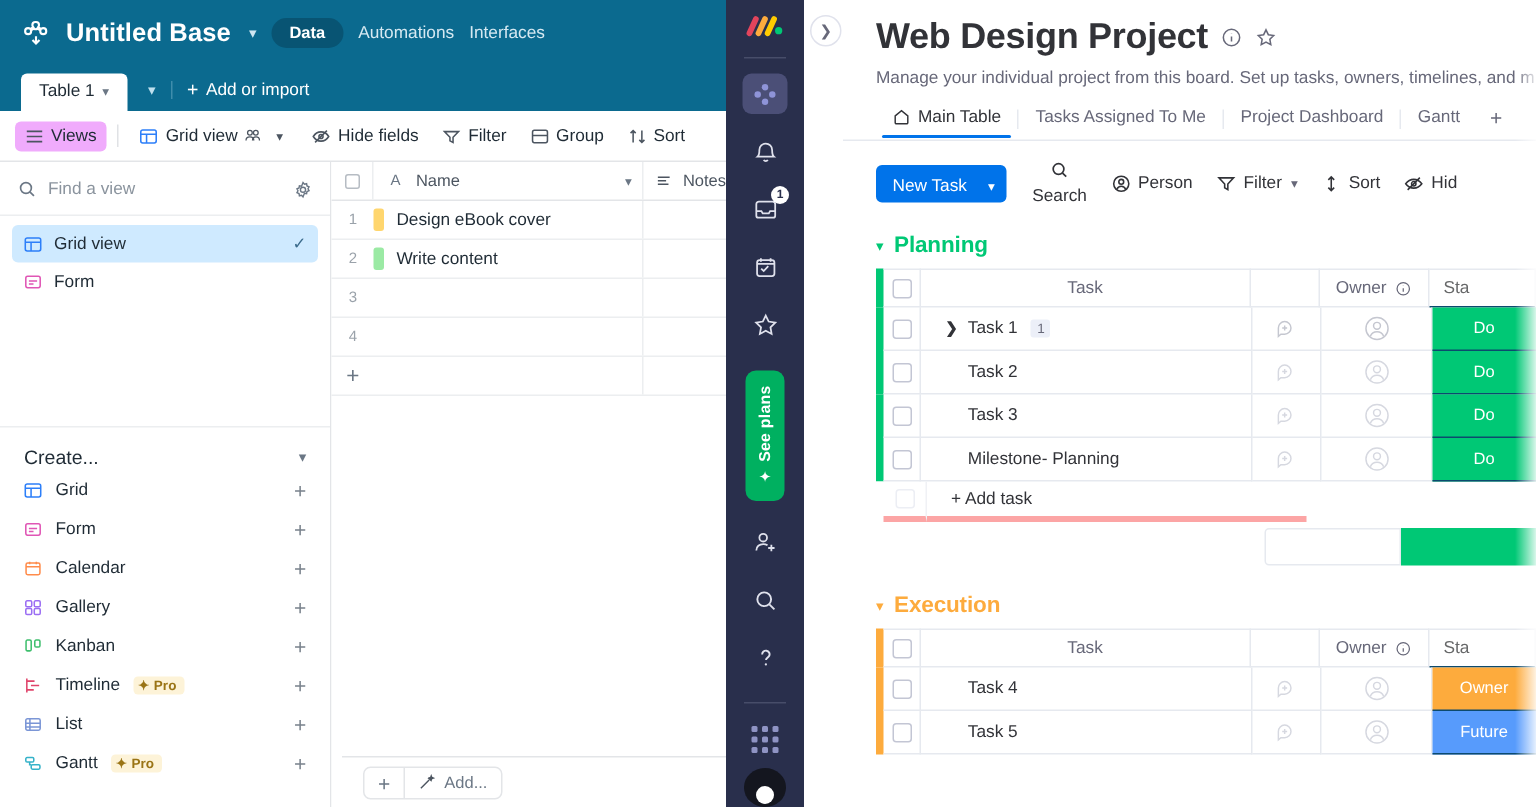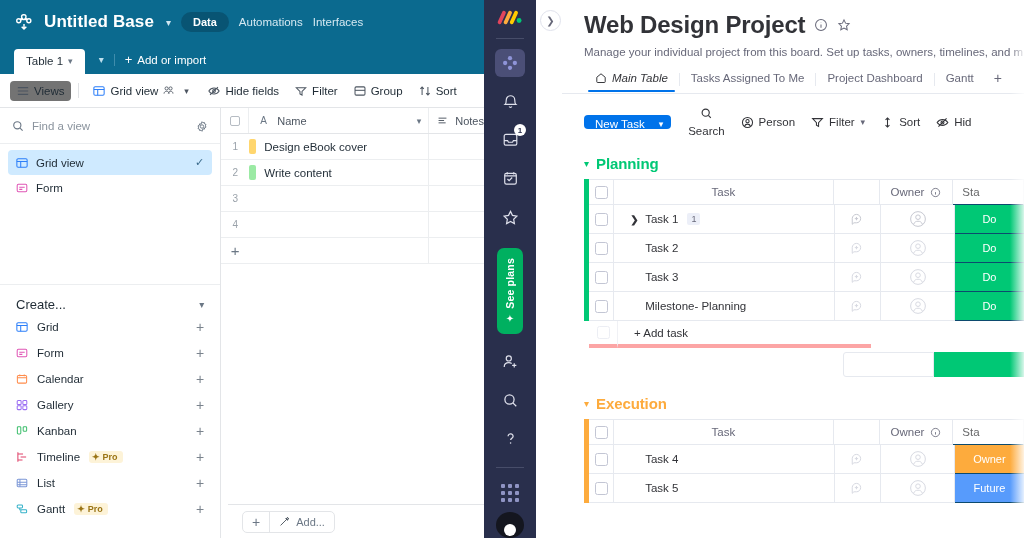--- a/index.html
+++ b/index.html
@@ -51,21 +51,21 @@
   .at-toolbar {
     height: 34px; background: #ffffff; border-bottom: 1px solid #e3e5e8;
     display: flex; align-items: center; padding-left: 10px; gap: 2px;
     position: relative;
   }
   .tbtn {
     display: flex; align-items: center; gap: 5px;
     font-size: 11.5px; color: #1f2b35; padding: 4px 7px; border-radius: 4px;
     white-space: nowrap;
   }
-  .tbtn.views { background: #737373; }
+  .tbtn.views { background: #f0abfc; }
   .tsep { width: 1px; height: 15px; background: #e0e2e5; margin: 0 5px; }
   .tico { width: 12px; height: 12px; display: inline-flex; color: #4c5560; }
   .tico.blue { color: #2d7ff9; }
 
   .at-body { display: flex; height: 430px; }
   .at-sidebar { width: 228px; border-right: 1px solid #e3e5e8; position: relative; }
   .at-search {
     height: 36px; display: flex; align-items: center; gap: 8px;
     padding: 0 12px; border-bottom: 1px solid #eceef0;
   }
@@ -174,33 +174,33 @@
   }
   .m-header { padding: 11px 0 0 26px; }
   .m-title-row { display: flex; align-items: center; gap: 9px; }
   .m-title { font-size: 24px; font-weight: bold; color: #323338; letter-spacing: -.2px; white-space: nowrap; }
   .m-subtitle { font-size: 11.5px; color: #676879; margin-top: 7px; white-space: nowrap; }
   .m-tabs { display: flex; align-items: center; gap: 0; margin-top: 9px; position: relative; }
   .m-tab {
     font-size: 11.5px; color: #676879; padding: 5px 11px 8px 11px;
     display: flex; align-items: center; gap: 5px; white-space: nowrap; position: relative;
   }
-  .m-tab.active { color: #323338; font-style: italic; }
+  .m-tab.active { color: #323338; }
   .m-tab.active::after {
     content: ""; position: absolute; left: 4px; right: 4px; bottom: 0;
     height: 2.5px; background: #0073ea; border-radius: 2px;
   }
   .m-tabsep { width: 1px; height: 13px; background: #e6e9ef; }
   .m-tabplus { font-size: 14px; color: #676879; padding: 0 9px 4px 9px; }
   .m-tabrule { position: absolute; left: 26px; right: -40px; top: 93px; height: 1px; background: #e6e9ef; }
 
   .m-toolbar { display: flex; align-items: center; gap: 2px; padding: 11px 0 0 26px; }
   .m-newtask {
     background: #0073ea; color: #ffffff; font-size: 11.5px; font-weight: 500;
-    height: 14px; border-radius: 4px; display: flex; align-items: center;
+    height: 25px; border-radius: 4px; display: flex; align-items: center;
     padding: 4px 8px 0 11px; gap: 14px; white-space: nowrap;
   }
   .m-newtask .cv { font-size: 9px; }
   .m-tbtn {
     display: flex; align-items: center; gap: 5px; font-size: 11.5px;
     color: #323338; padding: 4px 7px; border-radius: 4px; white-space: nowrap;
   }
   .m-tbtn .cv { font-size: 9px; color: #676879; margin-left: 1px; }
 
   .m-boardwrap { margin-left: 26px; margin-top: 14px; }

